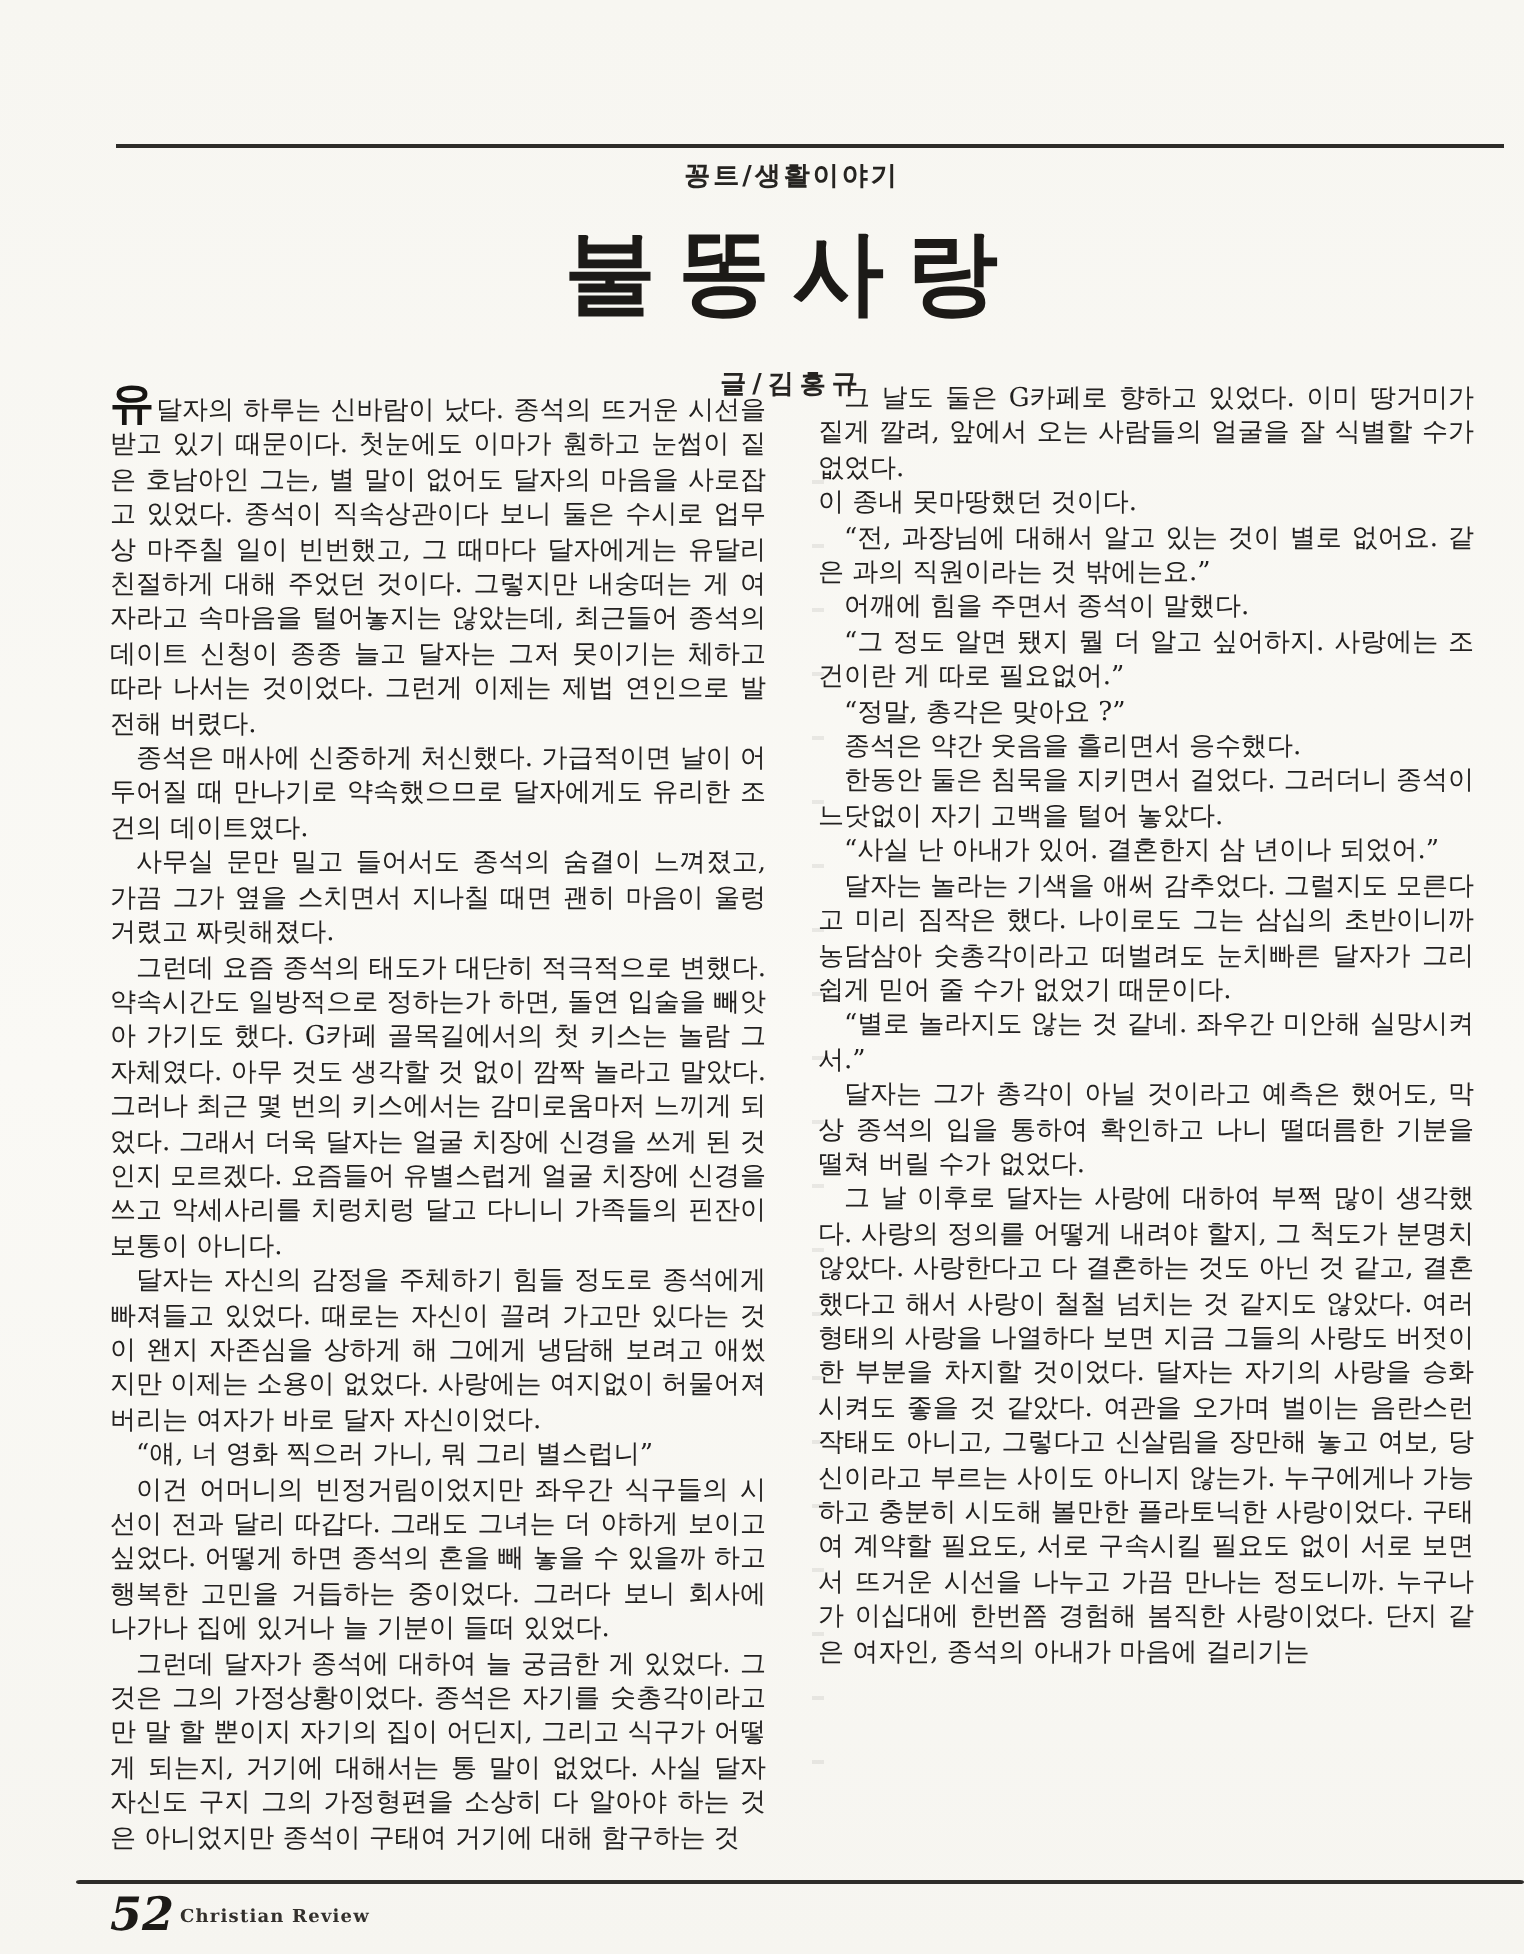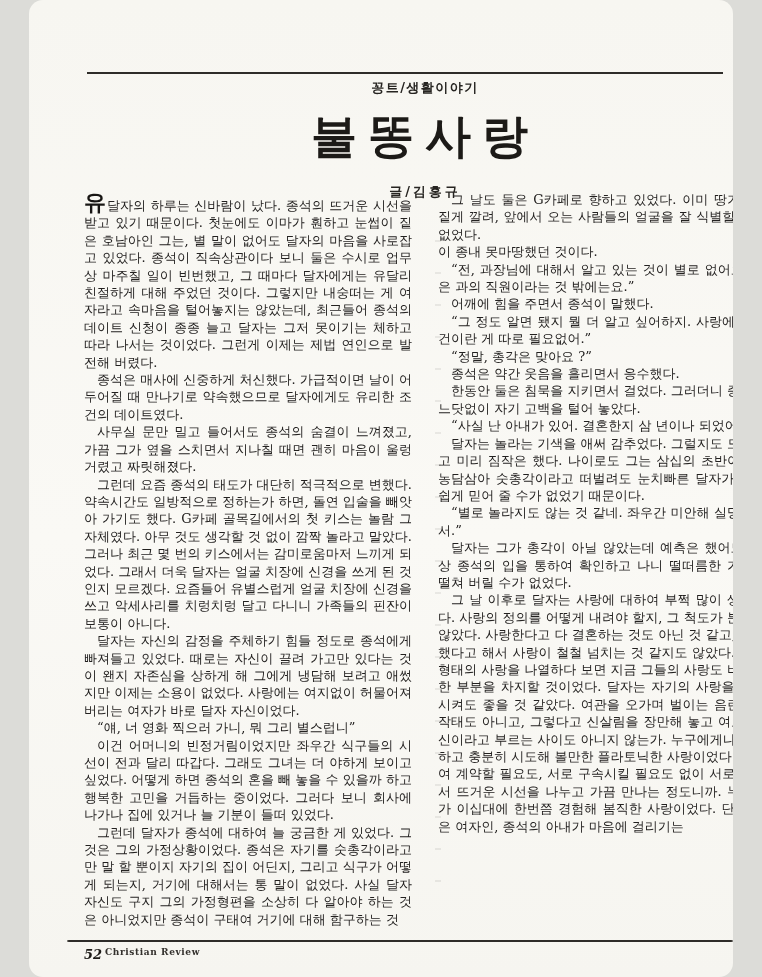--- a/index.html
+++ b/index.html
@@ -1,26 +1,25 @@
 <!DOCTYPE html>
 <html><head>
 <meta charset="utf-8">
 <style>
   html, body { margin: 0; padding: 0; background: #dcdcd8; }
   .page {
     position: relative;
-    width: 704px;
+    width: 762px;
     height: 977px;
     margin: 0 auto;
     background: linear-gradient(180deg, #f7f6f1 0%, #faf9f5 55%, #f6f5f0 100%);
     font-family: "DejaVu Serif", "Liberation Serif", serif;
     color: #1f1e1c;
     overflow: hidden;
     box-sizing: border-box;
-    border-radius: 14px;
   }
   .top-rule {
     position: absolute;
     top: 72px; left: 58px; right: 10px;
     height: 2px;
     background: #2e2c29;
   }
   .head {
     position: absolute;
     top: 79px; left: 55px; width: 682px;
@@ -76,21 +75,21 @@
     height: 2px;
     background: #2e2c29;
     border-radius: 2px/1px;
   }
   .footer-text {
     position: absolute;
     top: 944px; left: 55px;
     white-space: nowrap;
   }
   .page-num {
-    font-size: 13px;
+    font-size: 23px;
     font-weight: 700;
     font-style: italic;
     color: #1c1a17;
   }
   .mag-name {
     font-size: 9px;
     font-weight: 700;
     letter-spacing: 0.6px;
     margin-left: 3px;
     vertical-align: 4px;
@@ -144,21 +143,21 @@
       <p class="para no-indent">이 종내 못마땅했던 것이다.</p>
       <p class="para">“전, 과장님에 대해서 알고 있는 것이 별로 없어요. 같은 과의 직원이라는 것 밖에는요.”</p>
       <p class="para">어깨에 힘을 주면서 종석이 말했다.</p>
       <p class="para">“그 정도 알면 됐지 뭘 더 알고 싶어하지. 사랑에는 조건이란 게 따로 필요없어.”</p>
       <p class="para">“정말, 총각은 맞아요 ?”</p>
       <p class="para">종석은 약간 웃음을 흘리면서 응수했다.</p>
       <p class="para">한동안 둘은 침묵을 지키면서 걸었다. 그러더니 종석이 느닷없이 자기 고백을 털어 놓았다.</p>
       <p class="para">“사실 난 아내가 있어. 결혼한지 삼 년이나 되었어.”</p>
       <p class="para">달자는 놀라는 기색을 애써 감추었다. 그럴지도 모른다고 미리 짐작은 했다. 나이로도 그는 삼십의 초반이니까 농담삼아 숫총각이라고 떠벌려도 눈치빠른 달자가 그리 쉽게 믿어 줄 수가 없었기 때문이다.</p>
       <p class="para">“별로 놀라지도 않는 것 같네. 좌우간 미안해 실망시켜서.”</p>
-      <p class="para">달자는 그가 총각이 아닐 않았는데 예측은 했어도, 막상 종석의 입을 통하여 확인하고 나니 떨떠름한 기분을 떨쳐 버릴 수가 없었다.</p>
+      <p class="para">달자는 그가 총각이 아닐 것이라고 예측은 했어도, 막상 종석의 입을 통하여 확인하고 나니 떨떠름한 기분을 떨쳐 버릴 수가 없었다.</p>
       <p class="para">그 날 이후로 달자는 사랑에 대하여 부쩍 많이 생각했다. 사랑의 정의를 어떻게 내려야 할지, 그 척도가 분명치 않았다. 사랑한다고 다 결혼하는 것도 아닌 것 같고, 결혼했다고 해서 사랑이 철철 넘치는 것 같지도 않았다. 여러 형태의 사랑을 나열하다 보면 지금 그들의 사랑도 버젓이 한 부분을 차지할 것이었다. 달자는 자기의 사랑을 승화시켜도 좋을 것 같았다. 여관을 오가며 벌이는 음란스런 작태도 아니고, 그렇다고 신살림을 장만해 놓고 여보, 당신이라고 부르는 사이도 아니지 않는가. 누구에게나 가능하고 충분히 시도해 볼만한 플라토닉한 사랑이었다. 구태여 계약할 필요도, 서로 구속시킬 필요도 없이 서로 보면서 뜨거운 시선을 나누고 가끔 만나는 정도니까. 누구나가 이십대에 한번쯤 경험해 봄직한 사랑이었다. 단지 같은 여자인, 종석의 아내가 마음에 걸리기는</p>
     </div>
 
   </div>
 
   <div class="footer-rule"></div>
   <div class="footer-text">
     <span class="page-num">52</span><span class="mag-name">Christian Review</span>
   </div>
 

